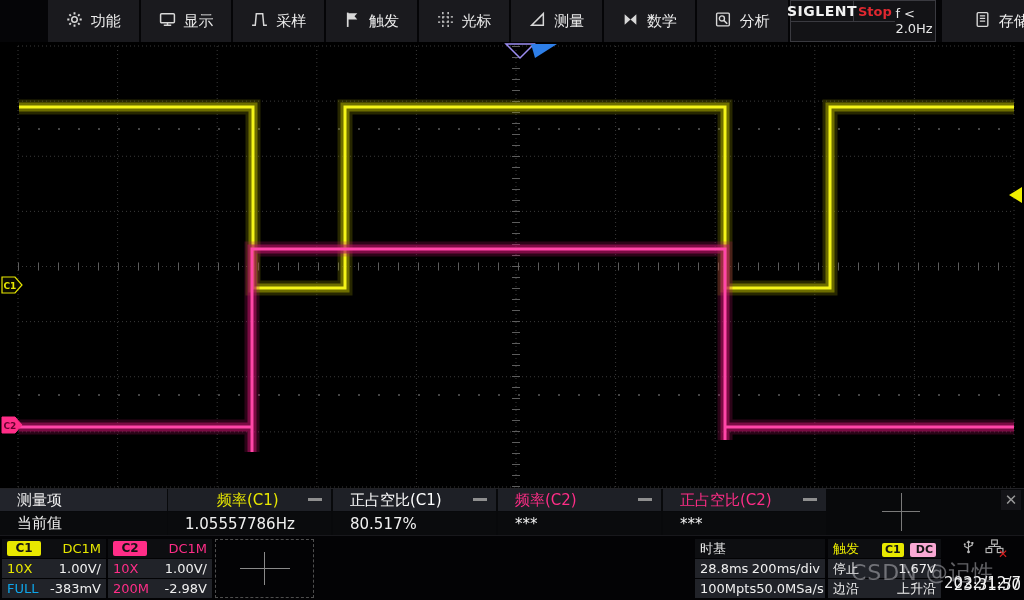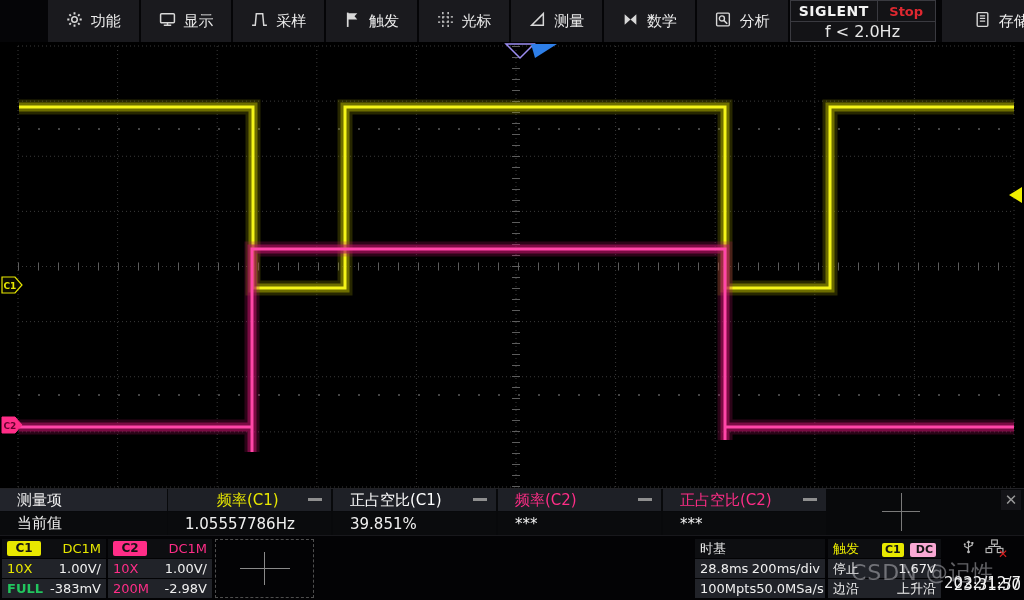--- a/index.html
+++ b/index.html
@@ -5,25 +5,25 @@
   html,body{margin:0;padding:0;}
   body{
     width:1024px;height:600px;background:#000;overflow:hidden;position:relative;
     font-family:"DejaVu Sans","Liberation Sans",sans-serif;color:#e8e8e8;
     -webkit-font-smoothing:antialiased;
   }
   
   #menubar{position:absolute;top:0;left:0;width:1024px;height:42px;background:#050507;display:flex;border-bottom:2px solid #000;padding-left:48px;}
   .menu-item{width:90.7px;height:42px;background:#1a1a1e;margin-right:2px;display:flex;align-items:center;justify-content:center;gap:8px;font-size:15px;color:#ececec;cursor:default;}
   .menu-item svg{flex:0 0 auto;}
-  #brand-panel{width:146px;height:42px;background:#131316;border:1px solid #3a3a40;box-sizing:border-box;margin-right:6px;display:flex;flex-direction:column;}
+  #brand-panel{width:146px;height:42px;background:#131316;border:1px solid #3a3a40;box-sizing:border-box;margin-right:6px;display:flex;flex-direction:row;}
   #brand-top{display:flex;height:20px;border-bottom:1px solid #3a3a40;}
   #brand-logo{width:60%;display:flex;align-items:center;justify-content:center;font-weight:bold;font-size:14px;letter-spacing:.5px;color:#f2f2f2;border-right:1px solid #3a3a40;}
   #acq-state{flex:1;display:flex;align-items:center;justify-content:center;font-weight:bold;font-size:13px;color:#e02830;}
-  #trig-freq{flex:1;display:flex;align-items:center;justify-content:center;font-size:16px;color:#e8e8e8;}
+  #trig-freq{flex:1;display:flex;align-items:center;justify-content:center;font-size:13px;color:#e8e8e8;}
   .menu-item.storage{flex:1;margin-right:11px;}
   
   #plot{position:absolute;top:42px;left:0;width:1024px;height:446px;background:#000;}
   #wave-svg text{font-family:"DejaVu Sans","Liberation Sans",sans-serif;font-weight:bold;}
   
   #measure{position:absolute;top:488px;left:0;width:1024px;height:47px;background:#08090b;border-top:1px solid #222226;box-sizing:border-box;padding-left:15px;}
   .m-col{position:absolute;top:0;height:47px;}
   .m-head{height:22px;background:#1e2026;display:flex;align-items:center;padding-left:17px;position:relative;font-size:15px;}
   .m-val{height:23px;background:#0a0b0d;margin-top:1px;display:flex;align-items:center;padding-left:17px;font-size:15px;color:#f0f0f0;}
   .m-minus{position:absolute;right:9px;top:9px;width:14px;height:3px;background:#8f8f8f;cursor:pointer;}
@@ -193,21 +193,21 @@
         <span style="color: rgb(232, 232, 0); margin-left: 32px;">频率(C1)</span>
         <span class="m-minus"></span>
       </div>
     <div class="m-val">1.05557786Hz</div>
   </div>
   <div class="m-col" style="left:333px;width:163px;">
     <div class="m-head">
         <span style="color: #ffffff;">正占空比(C1)</span>
         <span class="m-minus"></span>
       </div>
-    <div class="m-val">39.851%</div>
+    <div class="m-val">80.517%</div>
   </div>
   <div class="m-col" style="left:498px;width:163px;">
     <div class="m-head">
         <span style="color: rgb(255, 45, 135);">频率(C2)</span>
         <span class="m-minus"></span>
       </div>
     <div class="m-val">***</div>
   </div>
   <div class="m-col" style="left:663px;width:163px;">
     <div class="m-head">
@@ -228,21 +228,21 @@
   <div class="info-box" style="left:2px;width:104px;">
     <div class="ib-row1">
       <span class="badge" style="background: rgb(232, 232, 0);">C1</span>
       <span class="bold" style="color: rgb(232, 232, 0);">DC1M</span>
     </div>
     <div class="ib-row">
       <span style="color: rgb(232, 232, 0);">10X</span>
       <span>1.00V/</span>
     </div>
     <div class="ib-row">
-      <span style="color: #22c55e; font-weight: bold;">FULL</span>
+      <span style="color: #0ea5e9;">FULL</span>
       <span>-383mV</span>
     </div>
   </div>
 
   <div class="info-box" style="left:108px;width:104px;">
     <div class="ib-row1">
       <span class="badge" style="background: rgb(255, 45, 135);">C2</span>
       <span class="bold" style="color: rgb(255, 45, 135);">DC1M</span>
     </div>
     <div class="ib-row">

